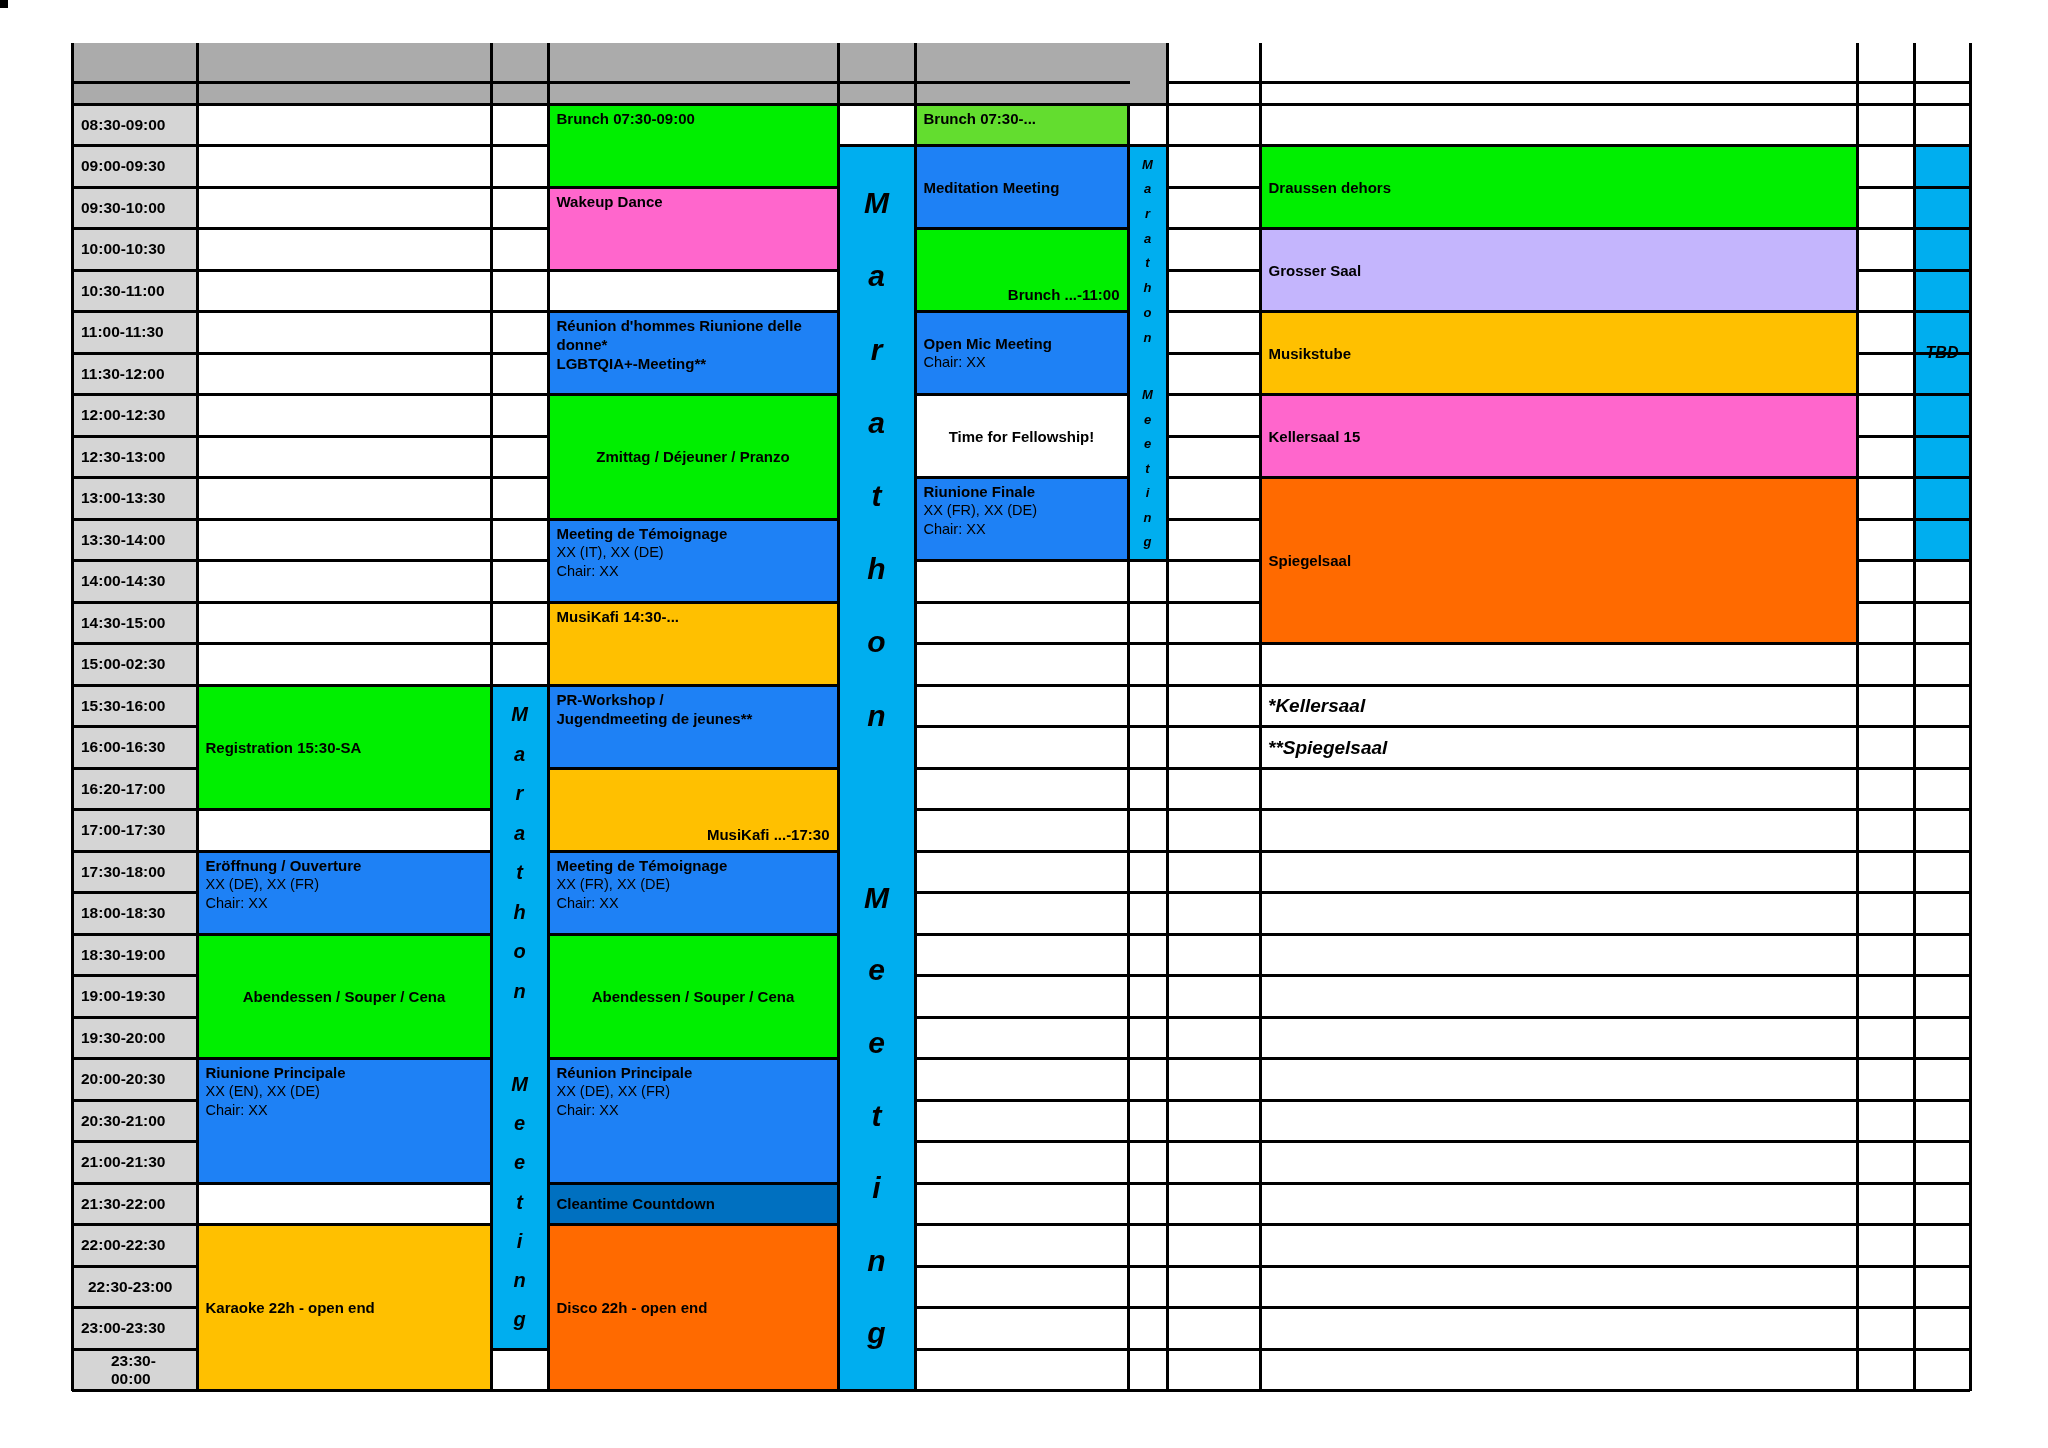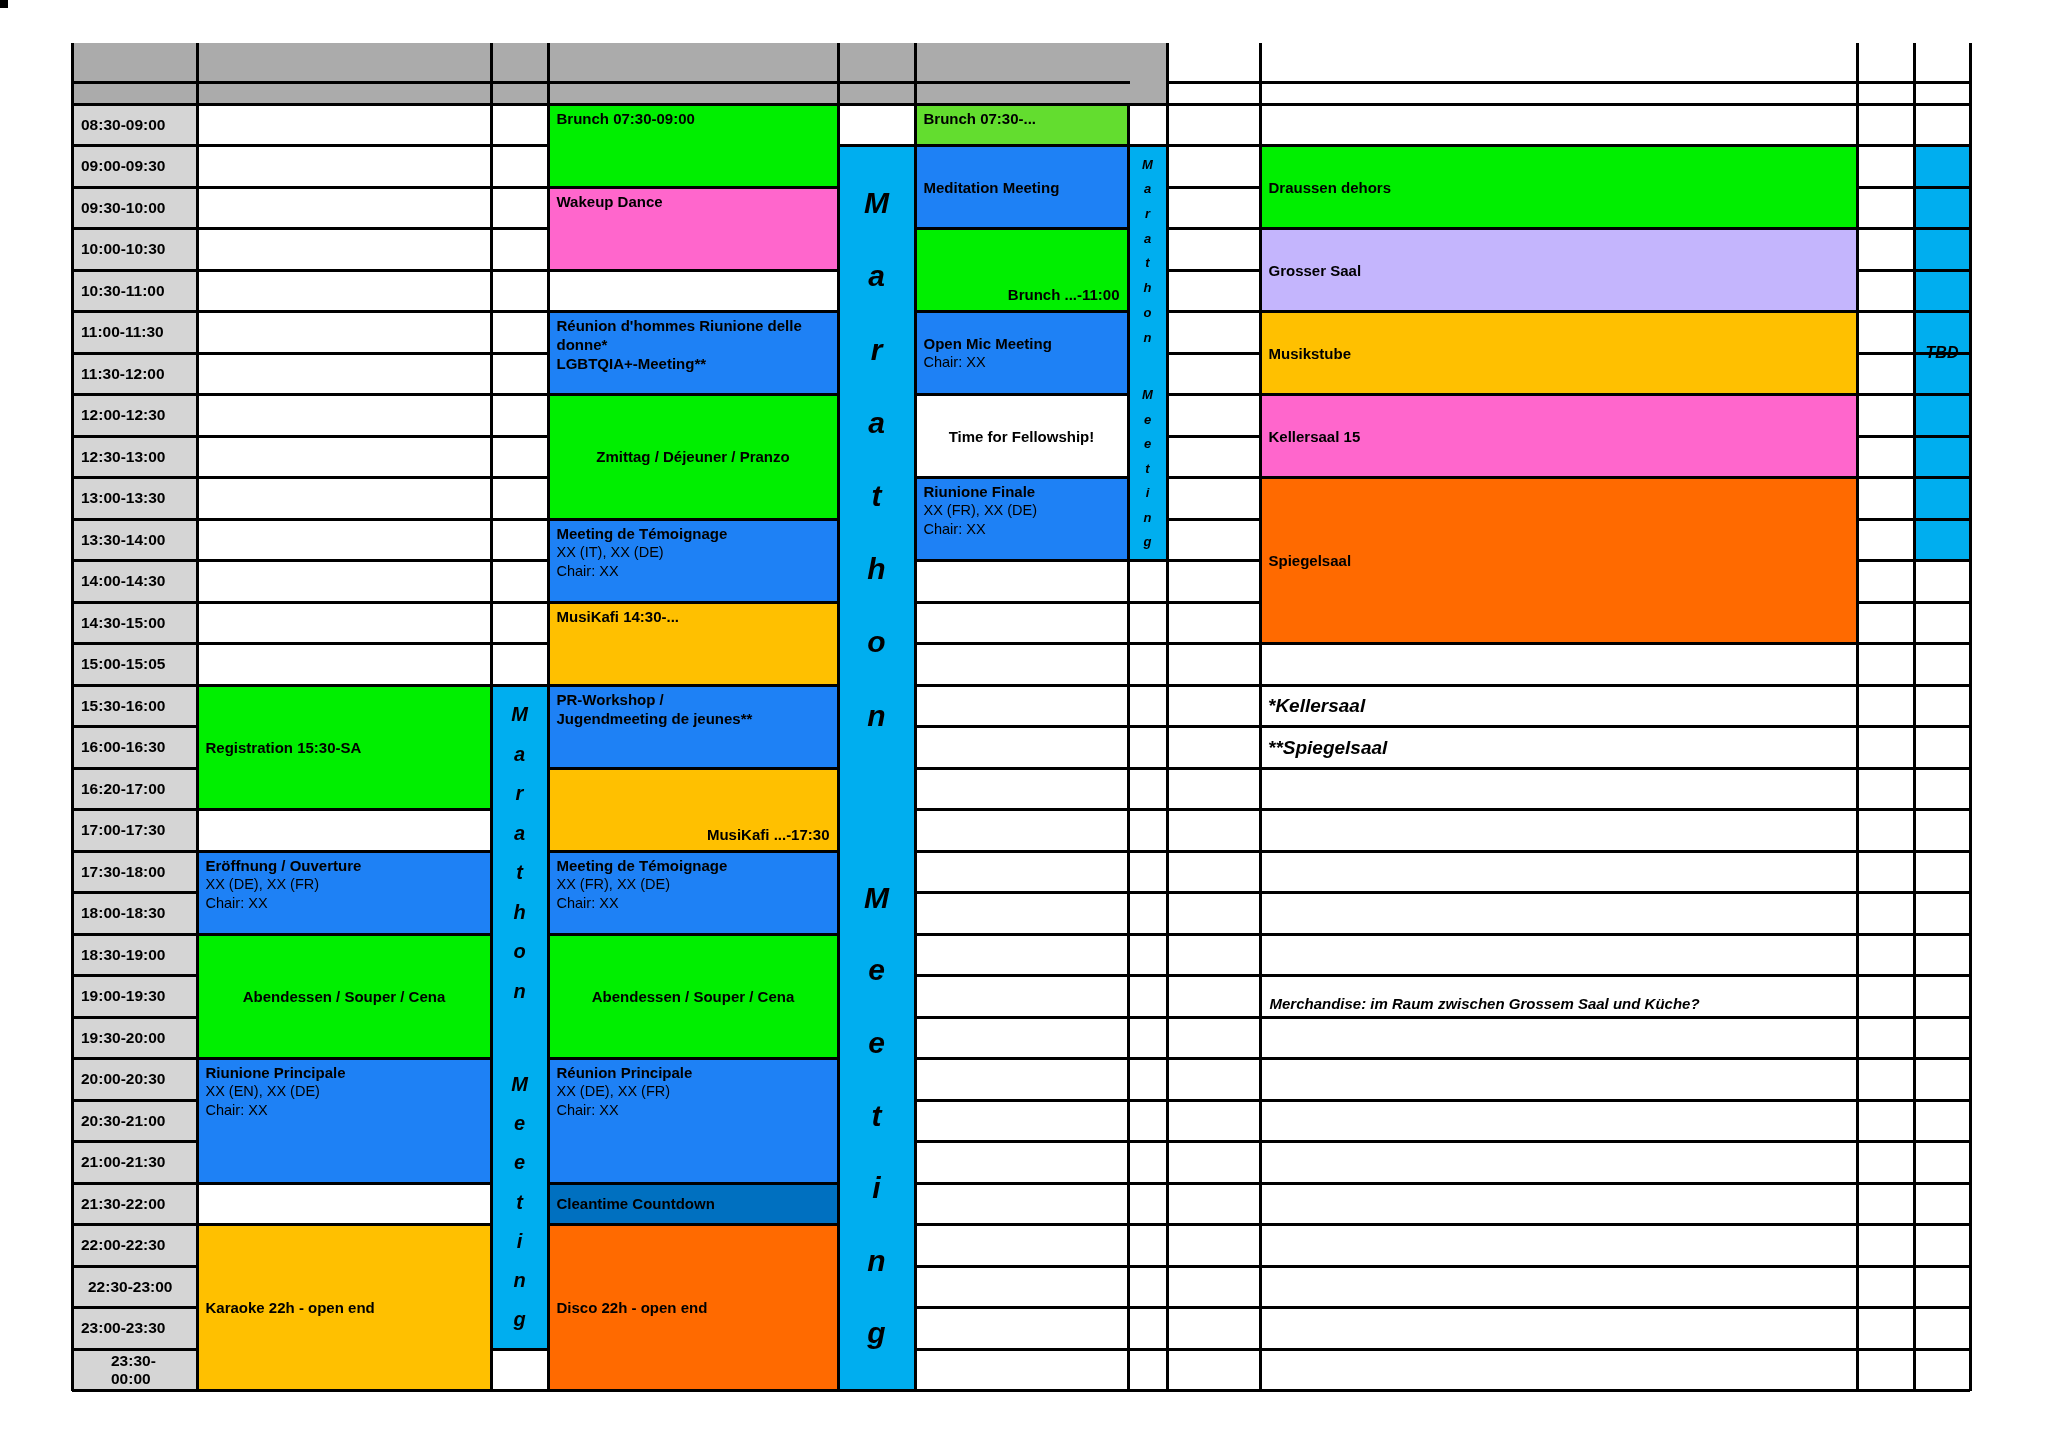--- a/index.html
+++ b/index.html
@@ -28,23 +28,20 @@
 <body>
 
 <div id="sheet">
 
   <div class="dayhdr" style="left:204px;top:47px;">Freitag</div>
   <div class="dayhdr" style="left:555px;top:47px;">Samstag</div>
   <div class="dayhdr" style="left:922px;top:47px;">Sonntag</div>
 
   <div class="note" style="left:1268px;top:685px;height:42px;">*Kellersaal</div>
   <div class="note" style="left:1268px;top:727px;height:42px;">**Spiegelsaal</div>
-  <div id="merch-box" style="left:1258.5px;top:849.5px;width:600px;height:169px;">
-    <span>Merchandise: im Raum zwischen Grossem Saal und Küche?</span>
-  </div>
 
   <div id="tbd-band" style="left: 1912.5px; top: 144px; width: 59px; height: 418px; background: rgb(0, 174, 239);">TBD</div>
 
   <div id="outer-border"></div>
 <div class="abs" style="left: 72px; top: 43px; width: 1095px; height: 61px; background: rgb(171, 171, 171);"></div>
     <div class="abs" style="left: 72px; top: 104px; width: 125px; height: 1286.5px; background: rgb(213, 213, 213);"></div>
     <div class="gline" style="left: 72px; top: 80.5px; width: 1058px; height: 3px;"></div>
     <div class="gline" style="left: 1167px; top: 80.5px; width: 803px; height: 3px;"></div>
     <div class="gline" style="left: 72px; top: 102.5px; width: 1898px; height: 3px;"></div>
     <div class="gline" style="left: 72px; top: 144px; width: 1898px; height: 3px;"></div>
@@ -96,21 +93,21 @@
     <div class="timecell" style="left: 75px; top: 228.5px; width: 119px; height: 41.5px;">10:00-10:30</div>
     <div class="timecell" style="left: 75px; top: 270px; width: 119px; height: 41.5px;">10:30-11:00</div>
     <div class="timecell" style="left: 75px; top: 311.5px; width: 119px; height: 41.5px;">11:00-11:30</div>
     <div class="timecell" style="left: 75px; top: 353px; width: 119px; height: 41.5px;">11:30-12:00</div>
     <div class="timecell" style="left: 75px; top: 394.5px; width: 119px; height: 41.5px;">12:00-12:30</div>
     <div class="timecell" style="left: 75px; top: 436px; width: 119px; height: 41.5px;">12:30-13:00</div>
     <div class="timecell" style="left: 75px; top: 477.5px; width: 119px; height: 41.5px;">13:00-13:30</div>
     <div class="timecell" style="left: 75px; top: 519px; width: 119px; height: 41.5px;">13:30-14:00</div>
     <div class="timecell" style="left: 75px; top: 560.5px; width: 119px; height: 41.5px;">14:00-14:30</div>
     <div class="timecell" style="left: 75px; top: 602px; width: 119px; height: 41.5px;">14:30-15:00</div>
-    <div class="timecell" style="left: 75px; top: 643.5px; width: 119px; height: 41.5px;">15:00-15:05</div>
+    <div class="timecell" style="left: 75px; top: 643.5px; width: 119px; height: 41.5px;">15:00-02:30</div>
     <div class="timecell" style="left: 75px; top: 685px; width: 119px; height: 41.5px;">15:30-16:00</div>
     <div class="timecell" style="left: 75px; top: 726.5px; width: 119px; height: 41.5px;">16:00-16:30</div>
     <div class="timecell" style="left: 75px; top: 768px; width: 119px; height: 41.5px;">16:20-17:00</div>
     <div class="timecell" style="left: 75px; top: 809.5px; width: 119px; height: 41.5px;">17:00-17:30</div>
     <div class="timecell" style="left: 75px; top: 851px; width: 119px; height: 41.5px; text-align: center;">17:30-18:00</div>
     <div class="timecell" style="left: 75px; top: 892.5px; width: 119px; height: 41.5px;">18:00-18:30</div>
     <div class="timecell" style="left: 75px; top: 934px; width: 119px; height: 41.5px;">18:30-19:00</div>
     <div class="timecell" style="left: 75px; top: 975.5px; width: 119px; height: 41.5px;">19:00-19:30</div>
     <div class="timecell" style="left: 75px; top: 1017px; width: 119px; height: 41.5px;">19:30-20:00</div>
     <div class="timecell" style="left: 75px; top: 1058.5px; width: 119px; height: 41.5px;">20:00-20:30</div>

